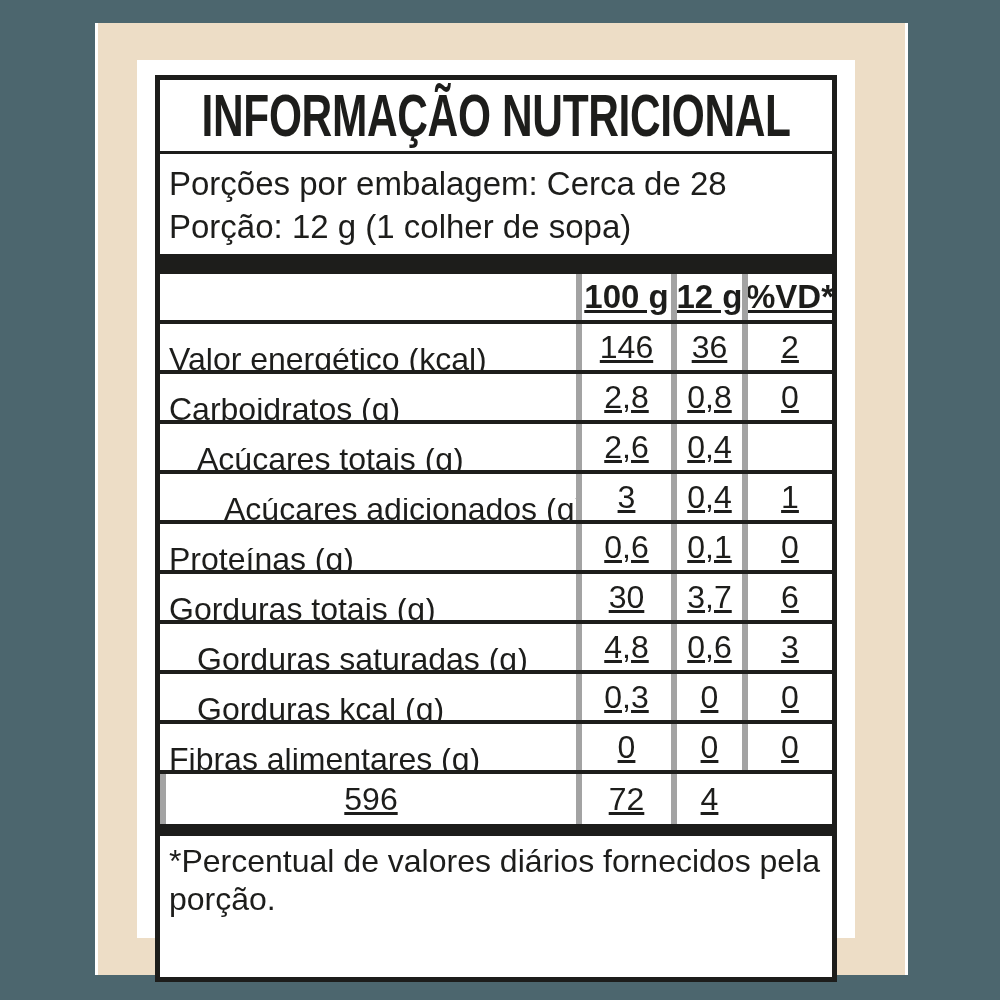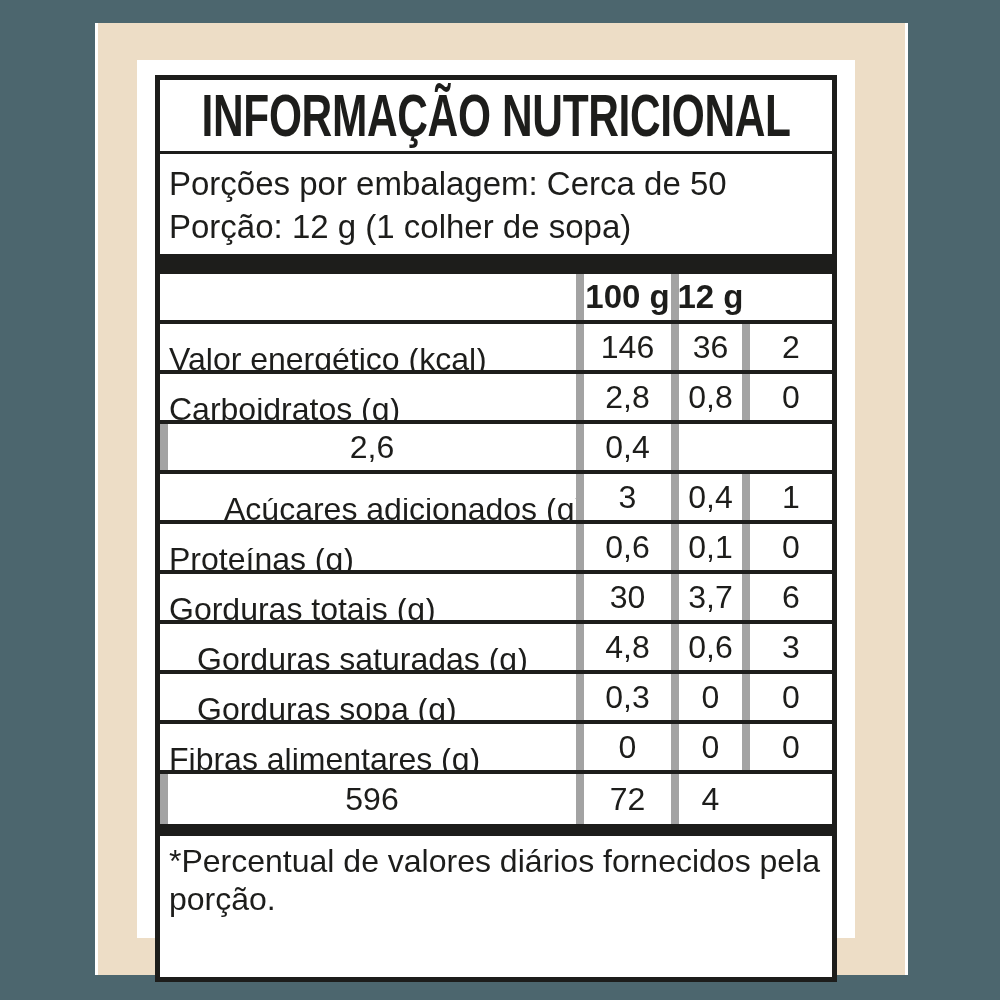--- a/index.html
+++ b/index.html
@@ -61,21 +61,21 @@
   .tr { border-bottom: 4px solid #1d1d1b; }
   .tbody .tr:last-child { border-bottom: none; }
 
   .td {
     display: flex; align-items: center; justify-content: center;
     font-size: 32px;
     overflow: hidden;
     white-space: nowrap;
   }
   .thead .td { font-size: 33px; }
-  .td.c1, .td.c2, .td.c3 { border-left: 8px solid #a3a3a3; }
+  .td.c1, .td.c2, .td.c3 { border-left: 6px solid #a3a3a3; text-decoration: underline; }
   .td.lbl { justify-content: flex-start; padding-left: 9px; margin-top: 24px; }
   .tr.ind1 .td.lbl { padding-left: 37px; }
   .tr.ind2 .td.lbl { padding-left: 64px; }
 
   .footnote {
     flex: 1;
     padding: 6px 9px 0 9px;
     font-size: 32px;
     line-height: 38px;
   }
@@ -87,48 +87,50 @@
 <div class="white-card"></div>
 
 <div class="table-frame">
 
   <div class="title-block">
     <div class="title-text">INFORMAÇÃO NUTRICIONAL</div>
   </div>
   <div class="title-rule"></div>
 
   <div class="portion-block">
-    <div>Porções por embalagem: Cerca de 50</div>
+    <div>Porções por embalagem: Cerca de 28</div>
     <div>Porção: 12 g (1 colher de sopa)</div>
   </div>
 
   <div class="bar-top"></div>
 
   <div class="grid-row thead">
     <div class="td lbl"></div>
     <div class="td c1">100 g</div>
     <div class="td c2">12 g</div>
+    <div class="td c3">%VD*</div>
   </div>
 
   <div class="tbody">
   <div class="grid-row tr">
     <div class="td lbl">Valor energético (kcal)</div>
     <div class="td c1">146</div>
     <div class="td c2">36</div>
     <div class="td c3">2</div>
   </div>
 
   <div class="grid-row tr">
     <div class="td lbl">Carboidratos (g)</div>
     <div class="td c1">2,8</div>
     <div class="td c2">0,8</div>
     <div class="td c3">0</div>
   </div>
 
   <div class="grid-row tr ind1">
+    <div class="td lbl">Açúcares totais (g)</div>
     <div class="td c1">2,6</div>
     <div class="td c2">0,4</div>
     <div class="td c3"></div>
   </div>
 
   <div class="grid-row tr ind2">
     <div class="td lbl">Açúcares adicionados (g)</div>
     <div class="td c1">3</div>
     <div class="td c2">0,4</div>
     <div class="td c3">1</div>
@@ -149,21 +151,21 @@
   </div>
 
   <div class="grid-row tr ind1">
     <div class="td lbl">Gorduras saturadas (g)</div>
     <div class="td c1">4,8</div>
     <div class="td c2">0,6</div>
     <div class="td c3">3</div>
   </div>
 
   <div class="grid-row tr ind1">
-    <div class="td lbl">Gorduras sopa (g)</div>
+    <div class="td lbl">Gorduras kcal (g)</div>
     <div class="td c1">0,3</div>
     <div class="td c2">0</div>
     <div class="td c3">0</div>
   </div>
 
   <div class="grid-row tr">
     <div class="td lbl">Fibras alimentares (g)</div>
     <div class="td c1">0</div>
     <div class="td c2">0</div>
     <div class="td c3">0</div>

